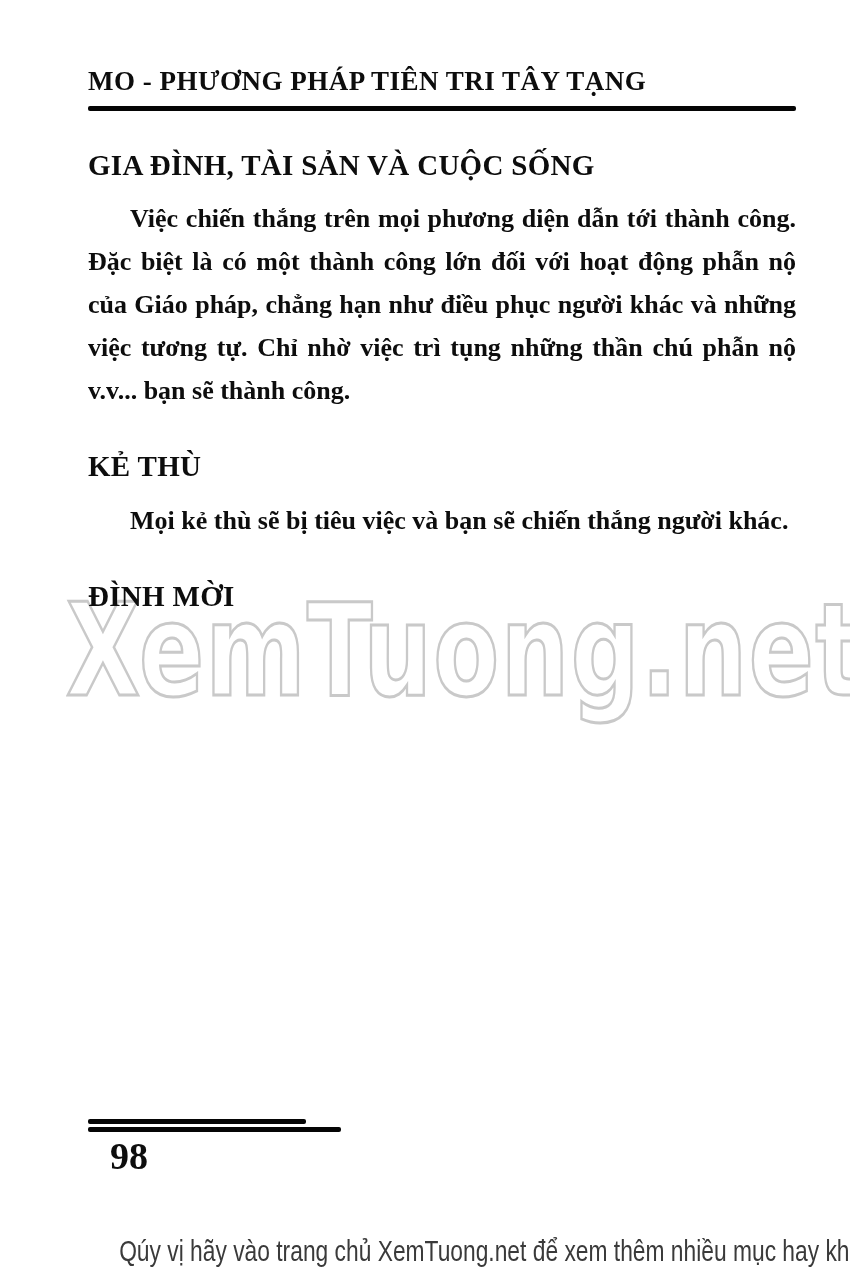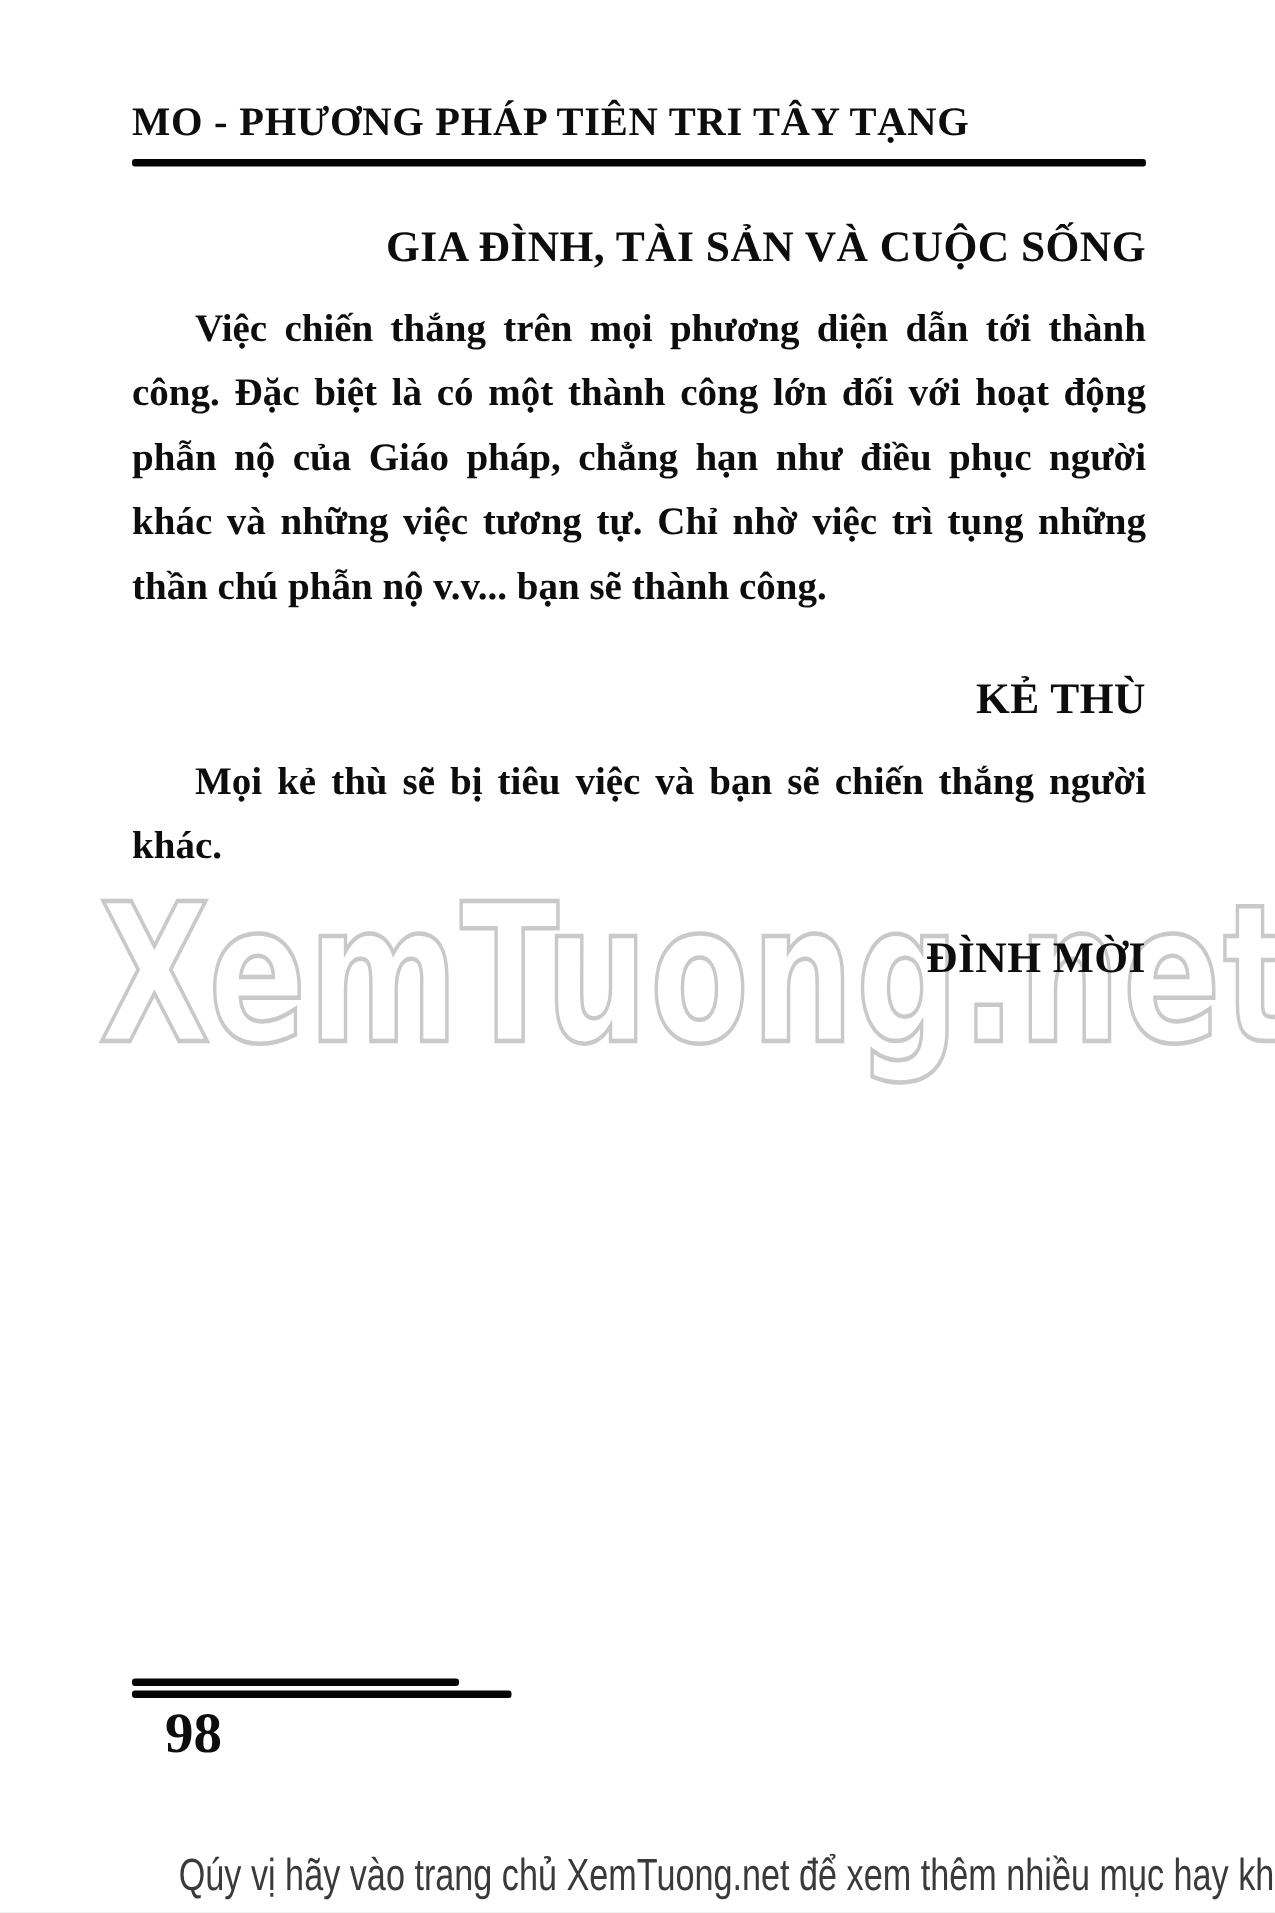--- a/index.html
+++ b/index.html
@@ -8,41 +8,40 @@
     width: 850px;
     height: 1275px;
     background: #ffffff;
     overflow: hidden;
     font-family: "Liberation Serif", serif;
     color: #0d0d0d;
   }
   .content {
     position: relative;
     z-index: 2;
-    padding: 66px 86px 0 88px;
+    padding: 66px 54px 0 88px;
   }
   .doc-title {
     font-size: 27px;
     font-weight: 700;
     letter-spacing: 0.5px;
     white-space: nowrap;
   }
   .header-rule {
     height: 5px;
     background: #050505;
     margin-top: 9px;
     border-radius: 2px;
   }
   .section-heading {
     font-size: 29px;
     font-weight: 700;
     letter-spacing: 0.3px;
     margin: 38px 0 15px 0;
     line-height: 1.15;
-    text-align: right;
   }
   .section:first-of-type .section-heading { margin-top: 23px; }
   .section-paragraph {
     margin: 0;
     font-size: 26px;
     font-weight: 700;
     line-height: 43px;
     text-align: justify;
     text-indent: 42px;
   }

